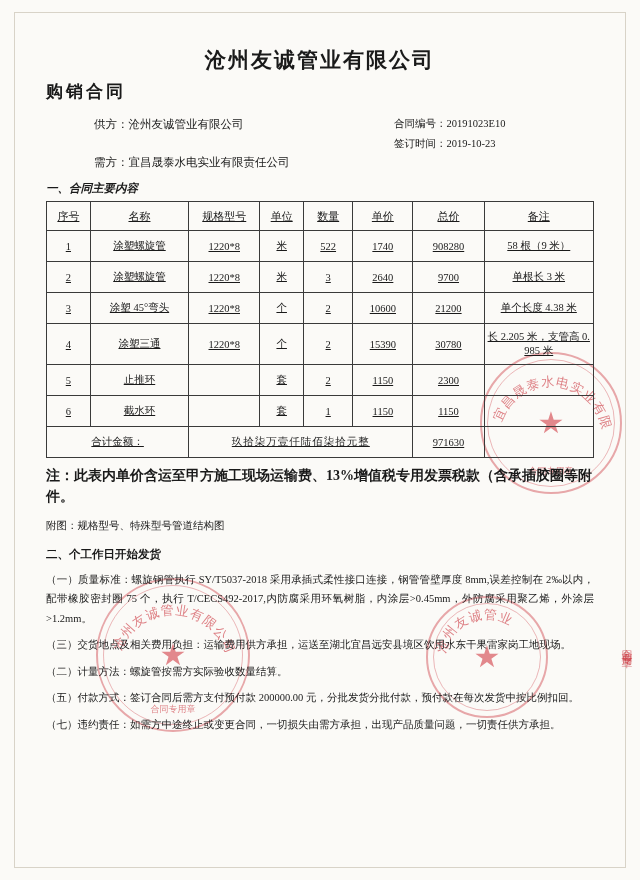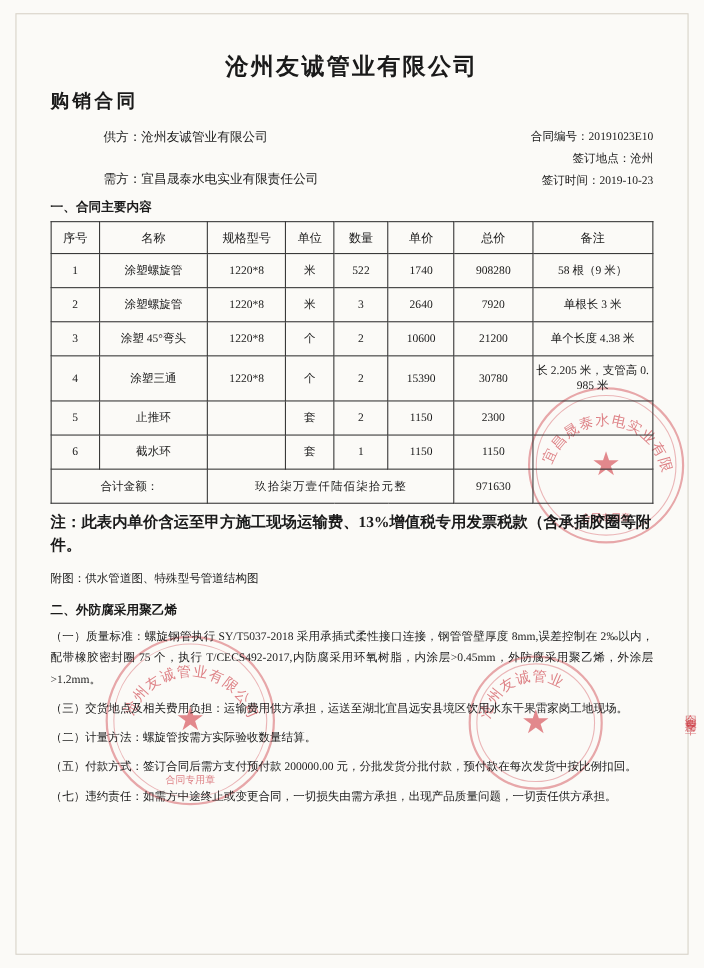--- a/index.html
+++ b/index.html
@@ -55,34 +55,36 @@
   }
   .party-label {
     display: inline-block;
     margin-left: 48px;
   }
   .meta {
     position: absolute;
     right: 0;
     top: 0;
     font-size: 10.5px;
-    text-align: right;
+    text-align: left;
     width: 200px;
   }
   .meta div { margin-bottom: 6px; white-space: nowrap;}
   .section-head {
     font-size: 11.5px;
     font-weight: bold;
     margin: 10px 0 5px 0;
+    font-style: italic;
   }
   table.maintable {
     width: 100%;
     border-collapse: collapse;
     font-size: 10.5px;
     table-layout: fixed;
+    text-decoration: underline;
   }
   table.maintable th, table.maintable td {
     border: 1px solid #3a3a3a;
     text-align: center;
     padding: 6px 2px;
     height: 18px;
     word-break: break-all;
   }
   table.maintable th {
     font-weight: normal;
@@ -221,21 +223,20 @@
   <div class="edge-mark">合同专用章</div>
 
   <div class="content">
     <div class="title">沧州友诚管业有限公司</div>
     <div class="subtitle">购销合同</div>
 
     <div class="party-row">
       <span class="party-label">供方：沧州友诚管业有限公司</span>
       <div class="meta">
         <div><span>合同编号：</span><span>20191023E10</span></div>
-        <div><span>签订地点：</span><span>沧州</span></div>
         <div><span>签订时间：</span><span>2019-10-23</span></div>
       </div>
     </div>
 
     <div class="party-row" style="margin-top:22px;">
       <span class="party-label">需方：宜昌晟泰水电实业有限责任公司</span>
     </div>
 
     <div class="section-head">一、合同主要内容</div>
 
@@ -273,21 +274,21 @@
           <td>908280</td>
           <td>58 根（9 米）</td>
         </tr>
         <tr>
           <td>2</td>
           <td class="name-cell">涂塑螺旋管</td>
           <td>1220*8</td>
           <td>米</td>
           <td>3</td>
           <td>2640</td>
-          <td>7920</td>
+          <td>9700</td>
           <td>单根长 3 米</td>
         </tr>
         <tr>
           <td>3</td>
           <td class="name-cell">涂塑 45°弯头</td>
           <td>1220*8</td>
           <td>个</td>
           <td>2</td>
           <td>10600</td>
           <td>21200</td>
@@ -326,23 +327,23 @@
         <tr>
           <td colspan="2" class="total-label">合计金额：</td>
           <td colspan="4" class="total-amount">玖拾柒万壹仟陆佰柒拾元整</td>
           <td>971630</td>
           <td></td>
         </tr>
       </tbody>
     </table>
 
     <div class="note">注：此表内单价含运至甲方施工现场运输费、13%增值税专用发票税款（含承插胶圈等附件。</div>
-    <div class="attach">附图：供水管道图、特殊型号管道结构图</div>
-
-    <div class="clause-head">二、外防腐采用聚乙烯</div>
+    <div class="attach">附图：规格型号、特殊型号管道结构图</div>
+
+    <div class="clause-head">二、个工作日开始发货</div>
 
     <div class="clause">（一）质量标准：螺旋钢管执行 SY/T5037-2018 采用承插式柔性接口连接，钢管管壁厚度 8mm,误差控制在 2‰以内，配带橡胶密封圈 75 个，执行 T/CECS492-2017,内防腐采用环氧树脂，内涂层&gt;0.45mm，外防腐采用聚乙烯，外涂层&gt;1.2mm。</div>
     <div class="clause">（三）交货地点及相关费用负担：运输费用供方承担，运送至湖北宜昌远安县境区饮用水东干果雷家岗工地现场。</div>
     <div class="clause">（二）计量方法：螺旋管按需方实际验收数量结算。</div>
     <div class="clause">（五）付款方式：签订合同后需方支付预付款 200000.00 元，分批发货分批付款，预付款在每次发货中按比例扣回。</div>
     <div class="clause">（七）违约责任：如需方中途终止或变更合同，一切损失由需方承担，出现产品质量问题，一切责任供方承担。</div>
   </div>
 </div>
 
 </body></html>

